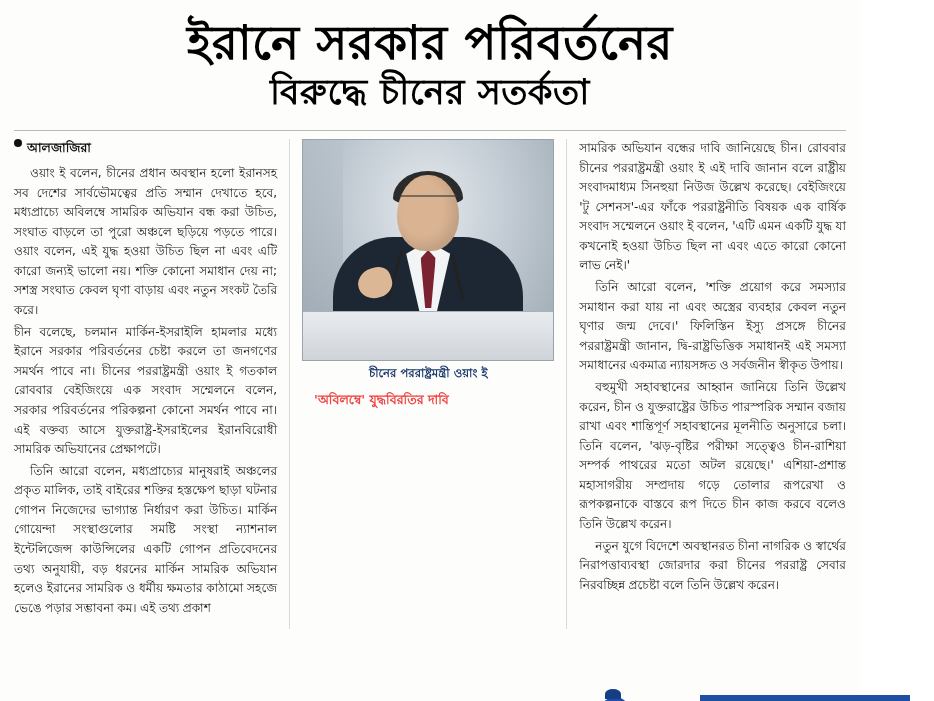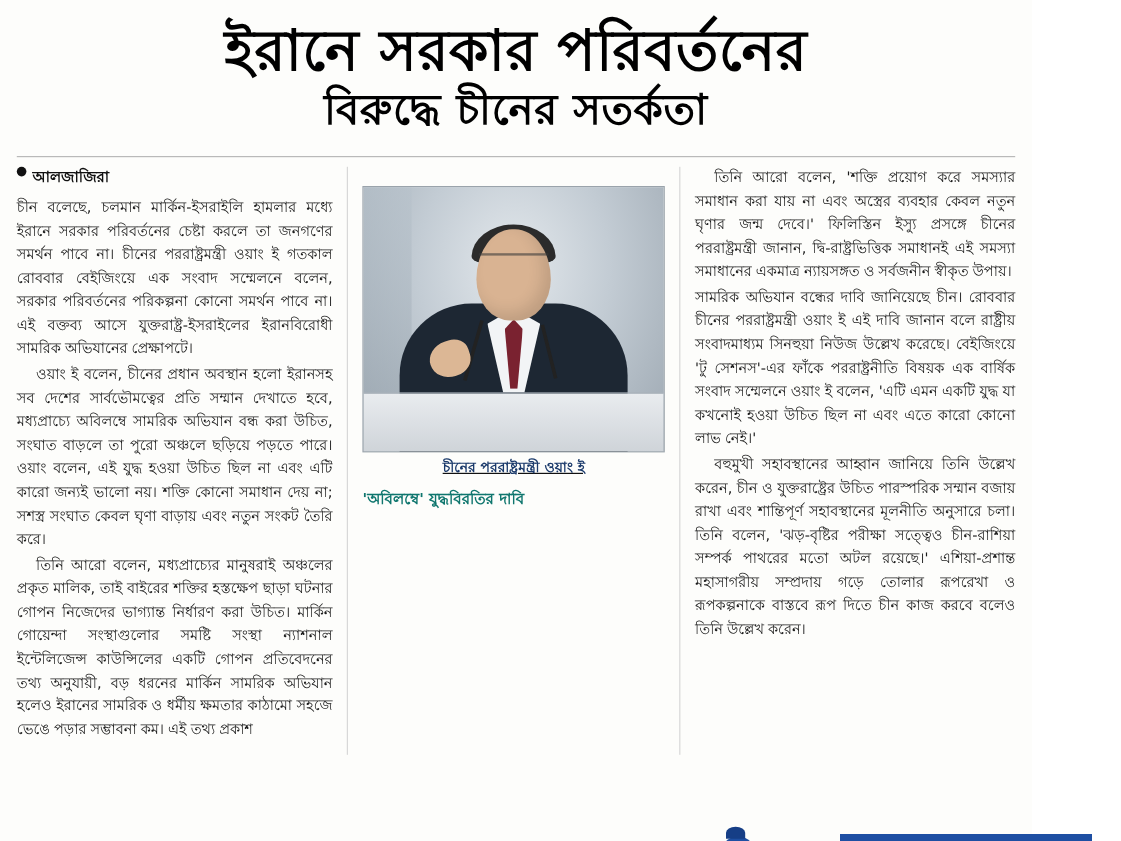--- a/index.html
+++ b/index.html
@@ -92,28 +92,27 @@
     color: #1b1b1b;
     text-indent: 16px;
     word-spacing: -0.5px;
   }
   p.body.noindent { text-indent: 0; }
 
   .subhead {
     font-family: "DejaVu Sans", "Liberation Sans", sans-serif;
     font-weight: bold;
     font-size: 12.6px;
-    margin: 5px 0 3px 0;
-    color: #0f766e;
+    margin: 5px 0 3px 12px;
+    color: #ef4444;
   }
 
   
   .photo-wrap {
-    margin: 16px 0 6px 0;
-    text-decoration: underline;
+    margin: 0 0 6px 0;
   }
   .photo {
     width: 100%;
     height: 222px;
     position: relative;
     overflow: hidden;
     background: linear-gradient(180deg, #cfd6dc 0%, #aeb9c4 45%, #8f9aa6 100%);
     border: 1px solid #9aa3ab;
     box-sizing: border-box;
   }
@@ -259,22 +258,22 @@
 
   <div class="rule"></div>
 
   <div class="columns">
 
     <div class="col col-left">
       <div class="byline">
         <span class="bullet"></span>
         <span>আলজাজিরা</span>
       </div>
+      <p class="body">ওয়াং ই বলেন, চীনের প্রধান অবস্থান হলো ইরানসহ সব দেশের সার্বভৌমত্বের প্রতি সম্মান দেখাতে হবে, মধ্যপ্রাচ্যে অবিলম্বে সামরিক অভিযান বন্ধ করা উচিত, সংঘাত বাড়লে তা পুরো অঞ্চলে ছড়িয়ে পড়তে পারে। ওয়াং বলেন, এই যুদ্ধ হওয়া উচিত ছিল না এবং এটি কারো জন্যই ভালো নয়। শক্তি কোনো সমাধান দেয় না; সশস্ত্র সংঘাত কেবল ঘৃণা বাড়ায় এবং নতুন সংকট তৈরি করে।</p>
       <p class="body noindent">চীন বলেছে, চলমান মার্কিন-ইসরাইলি হামলার মধ্যে ইরানে সরকার পরিবর্তনের চেষ্টা করলে তা জনগণের সমর্থন পাবে না। চীনের পররাষ্ট্রমন্ত্রী ওয়াং ই গতকাল রোববার বেইজিংয়ে এক সংবাদ সম্মেলনে বলেন, সরকার পরিবর্তনের পরিকল্পনা কোনো সমর্থন পাবে না। এই বক্তব্য আসে যুক্তরাষ্ট্র-ইসরাইলের ইরানবিরোধী সামরিক অভিযানের প্রেক্ষাপটে।</p>
-      <p class="body">ওয়াং ই বলেন, চীনের প্রধান অবস্থান হলো ইরানসহ সব দেশের সার্বভৌমত্বের প্রতি সম্মান দেখাতে হবে, মধ্যপ্রাচ্যে অবিলম্বে সামরিক অভিযান বন্ধ করা উচিত, সংঘাত বাড়লে তা পুরো অঞ্চলে ছড়িয়ে পড়তে পারে। ওয়াং বলেন, এই যুদ্ধ হওয়া উচিত ছিল না এবং এটি কারো জন্যই ভালো নয়। শক্তি কোনো সমাধান দেয় না; সশস্ত্র সংঘাত কেবল ঘৃণা বাড়ায় এবং নতুন সংকট তৈরি করে।</p>
       <p class="body">তিনি আরো বলেন, মধ্যপ্রাচ্যের মানুষরাই অঞ্চলের প্রকৃত মালিক, তাই বাইরের শক্তির হস্তক্ষেপ ছাড়া ঘটনার গোপন নিজেদের ভাগ্যান্ত নির্ধারণ করা উচিত। মার্কিন গোয়েন্দা সংস্থাগুলোর সমষ্টি সংস্থা ন্যাশনাল ইন্টেলিজেন্স কাউন্সিলের একটি গোপন প্রতিবেদনের তথ্য অনুযায়ী, বড় ধরনের মার্কিন সামরিক অভিযান হলেও ইরানের সামরিক ও ধর্মীয় ক্ষমতার কাঠামো সহজে ভেঙে পড়ার সম্ভাবনা কম। এই তথ্য প্রকাশ</p>
     </div>
 
     <div class="col col-mid">
       <div class="photo-wrap">
         <div class="photo">
           <div class="backdrop"></div>
           <div class="flagstripe"></div>
           <div class="body-suit"></div>
           <div class="shirt"></div>
@@ -286,23 +285,24 @@
           <div class="mic2"></div>
           <div class="hand"></div>
           <div class="desk"></div>
         </div>
         <div class="caption">চীনের পররাষ্ট্রমন্ত্রী ওয়াং ই</div>
       </div>
       <div class="subhead">'অবিলম্বে' যুদ্ধবিরতির দাবি</div>
     </div>
 
     <div class="col col-right">
+      <p class="body noindent">সামরিক অভিযান বন্ধের দাবি জানিয়েছে চীন। রোববার চীনের পররাষ্ট্রমন্ত্রী ওয়াং ই এই দাবি জানান বলে রাষ্ট্রীয় সংবাদমাধ্যম সিনহুয়া নিউজ উল্লেখ করেছে। বেইজিংয়ে 'টু সেশনস'-এর ফাঁকে পররাষ্ট্রনীতি বিষয়ক এক বার্ষিক সংবাদ সম্মেলনে ওয়াং ই বলেন, 'এটি এমন একটি যুদ্ধ যা কখনোই হওয়া উচিত ছিল না এবং এতে কারো কোনো লাভ নেই।'</p>
       <p class="body">তিনি আরো বলেন, 'শক্তি প্রয়োগ করে সমস্যার সমাধান করা যায় না এবং অস্ত্রের ব্যবহার কেবল নতুন ঘৃণার জন্ম দেবে।' ফিলিস্তিন ইস্যু প্রসঙ্গে চীনের পররাষ্ট্রমন্ত্রী জানান, দ্বি-রাষ্ট্রভিত্তিক সমাধানই এই সমস্যা সমাধানের একমাত্র ন্যায়সঙ্গত ও সর্বজনীন স্বীকৃত উপায়।</p>
-      <p class="body noindent">সামরিক অভিযান বন্ধের দাবি জানিয়েছে চীন। রোববার চীনের পররাষ্ট্রমন্ত্রী ওয়াং ই এই দাবি জানান বলে রাষ্ট্রীয় সংবাদমাধ্যম সিনহুয়া নিউজ উল্লেখ করেছে। বেইজিংয়ে 'টু সেশনস'-এর ফাঁকে পররাষ্ট্রনীতি বিষয়ক এক বার্ষিক সংবাদ সম্মেলনে ওয়াং ই বলেন, 'এটি এমন একটি যুদ্ধ যা কখনোই হওয়া উচিত ছিল না এবং এতে কারো কোনো লাভ নেই।'</p>
       <p class="body">বহুমুখী সহাবস্থানের আহ্বান জানিয়ে তিনি উল্লেখ করেন, চীন ও যুক্তরাষ্ট্রের উচিত পারস্পরিক সম্মান বজায় রাখা এবং শান্তিপূর্ণ সহাবস্থানের মূলনীতি অনুসারে চলা। তিনি বলেন, 'ঝড়-বৃষ্টির পরীক্ষা সত্ত্বেও চীন-রাশিয়া সম্পর্ক পাথরের মতো অটল রয়েছে।' এশিয়া-প্রশান্ত মহাসাগরীয় সম্প্রদায় গড়ে তোলার রূপরেখা ও রূপকল্পনাকে বাস্তবে রূপ দিতে চীন কাজ করবে বলেও তিনি উল্লেখ করেন।</p>
+      <p class="body">নতুন যুগে বিদেশে অবস্থানরত চীনা নাগরিক ও স্বার্থের নিরাপত্তাব্যবস্থা জোরদার করা চীনের পররাষ্ট্র সেবার নিরবচ্ছিন্ন প্রচেষ্টা বলে তিনি উল্লেখ করেন।</p>
     </div>
 
   </div>
 
   <div class="bottom-strip">
     <div class="blue-circle"></div>
     <div class="tiny-dot"></div>
     <div class="blue-bar"></div>
   </div>
 

